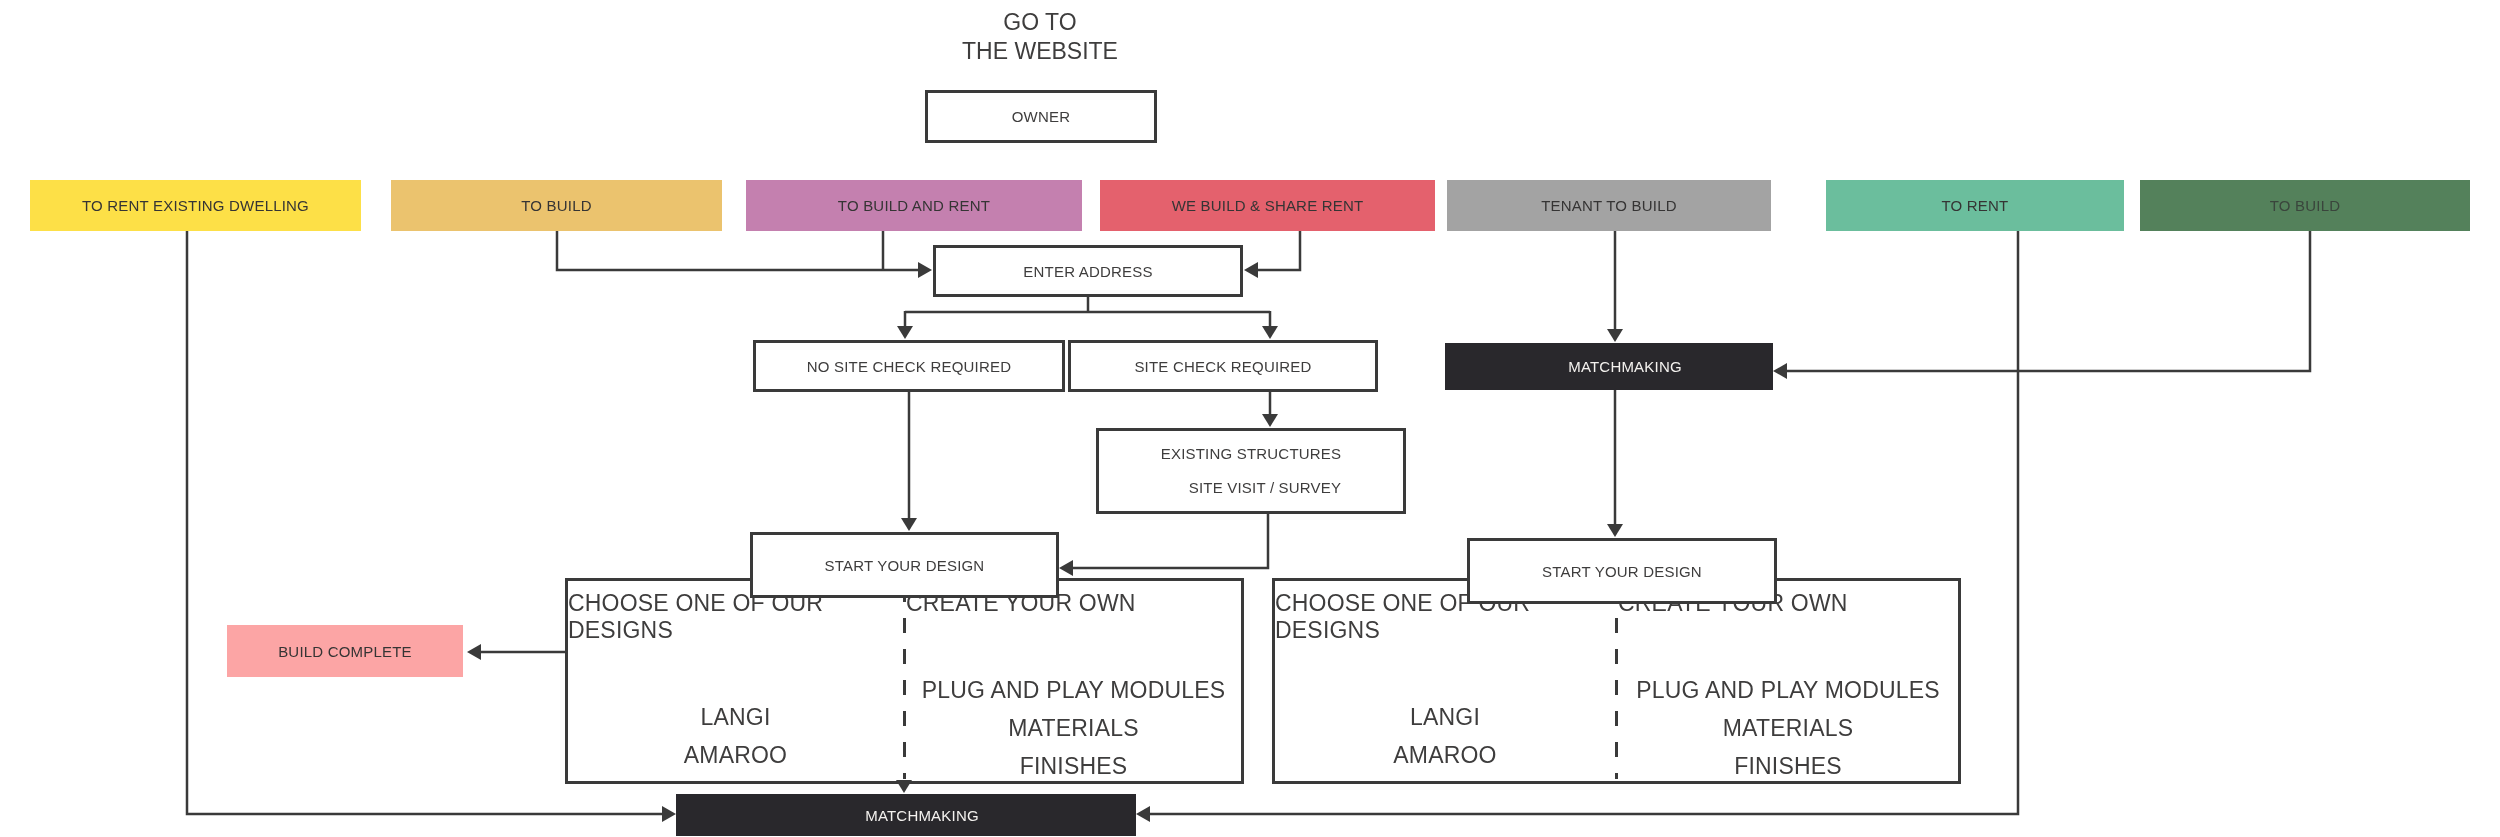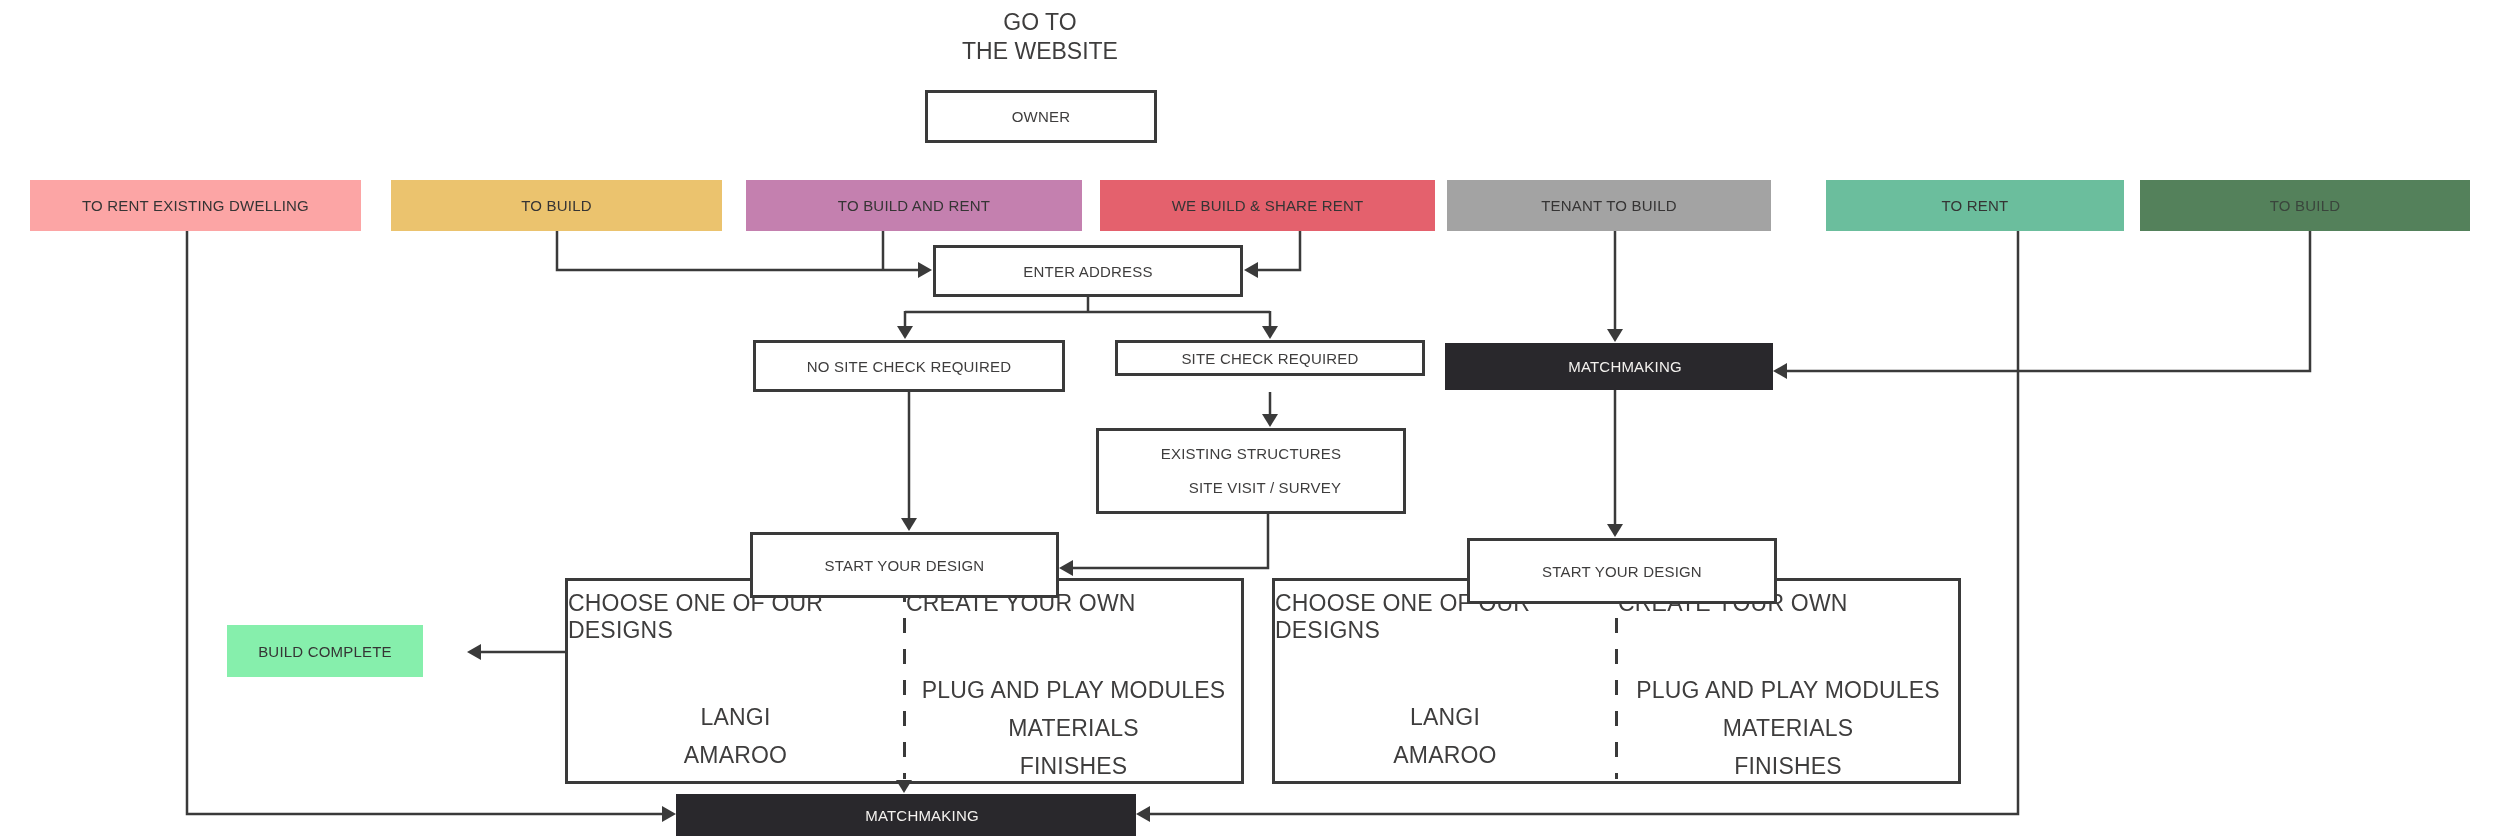--- a/index.html
+++ b/index.html
@@ -76,31 +76,31 @@
       <polygon points="676,814 662,806 662,822"></polygon>
       <polygon points="467,652 481,644 481,660"></polygon>
       <polygon points="904,793 896,780 912,780"></polygon>
     </g>
   </svg>
 
   <div class="freetext preline" style="left:915px;top:8px;width:250px;">GO TO
 THE WEBSITE</div>
   <div class="node outlined" style="left:925px;top:90px;width:232px;height:53px;">OWNER</div>
 
-  <div class="node cbox" style="left: 30px; top: 180px; width: 331px; height: 51px; background-color: #fca5a5;">TO RENT EXISTING DWELLING</div>
+  <div class="node cbox" style="left: 30px; top: 180px; width: 331px; height: 51px; background-color: #fde047;">TO RENT EXISTING DWELLING</div>
   <div class="node cbox" style="left: 391px; top: 180px; width: 331px; height: 51px; background-color: rgb(235, 195, 110);">TO BUILD</div>
   <div class="node cbox" style="left: 746px; top: 180px; width: 336px; height: 51px; background-color: rgb(196, 128, 175);">TO BUILD AND RENT</div>
   <div class="node cbox" style="left: 1100px; top: 180px; width: 335px; height: 51px; background-color: rgb(228, 97, 109);">WE BUILD &amp; SHARE RENT</div>
   <div class="node cbox" style="left: 1447px; top: 180px; width: 324px; height: 51px; background-color: #a3a3a3;">TENANT TO BUILD</div>
   <div class="node cbox" style="left: 1826px; top: 180px; width: 298px; height: 51px; background-color: rgb(107, 190, 157);">TO RENT</div>
   <div class="node cbox dim-label" style="left: 2140px; top: 180px; width: 330px; height: 51px; background-color: rgb(84, 129, 91);">TO BUILD</div>
 
   <div class="node outlined" style="left:933px;top:245px;width:310px;height:52px;">ENTER ADDRESS</div>
   <div class="node outlined" style="left:753px;top:340px;width:312px;height:52px;">NO SITE CHECK REQUIRED</div>
-  <div class="node outlined" style="left:1115px;top:340px;width:310px;height:36px;">SITE CHECK REQUIRED</div>
+  <div class="node outlined" style="left:1068px;top:340px;width:310px;height:52px;">SITE CHECK REQUIRED</div>
   <div class="node darkbar" style="left: 1445px; top: 343px; width: 328px; height: 47px; background-color: rgb(41, 40, 44);">MATCHMAKING</div>
   <div class="node outlined ex-box preline" style="left:1096px;top:428px;width:310px;height:86px;text-align:right;">EXISTING STRUCTURES
 SITE VISIT / SURVEY</div>
   <div class="node outlined" style="left:750px;top:532px;width:309px;height:66px;">START YOUR DESIGN</div>
   <div class="node outlined" style="left:1467px;top:538px;width:310px;height:66px;">START YOUR DESIGN</div>
 
   <div class="panel" style="left:565px;top:578px;width:679px;height:206px;">
     <div class="half">
       <div class="panel-title">CHOOSE ONE OF OUR DESIGNS</div>
       <div class="panel-items preline">LANGI
@@ -123,16 +123,16 @@
     </div>
     <div class="divider"></div>
     <div class="half">
       <div class="panel-title">CREATE YOUR OWN</div>
       <div class="panel-items preline">PLUG AND PLAY MODULES
 MATERIALS
 FINISHES</div>
     </div>
   </div>
 
-  <div class="node cbox" style="left: 227px; top: 625px; width: 196px; height: 52px; background-color: #86efac;">BUILD COMPLETE</div>
+  <div class="node cbox" style="left: 227px; top: 625px; width: 236px; height: 52px; background-color: #fca5a5;">BUILD COMPLETE</div>
   <div class="node darkbar" style="left: 676px; top: 794px; width: 460px; height: 42px; background-color: rgb(41, 40, 44);">MATCHMAKING</div>
 
 </div>
 
 </body></html>

